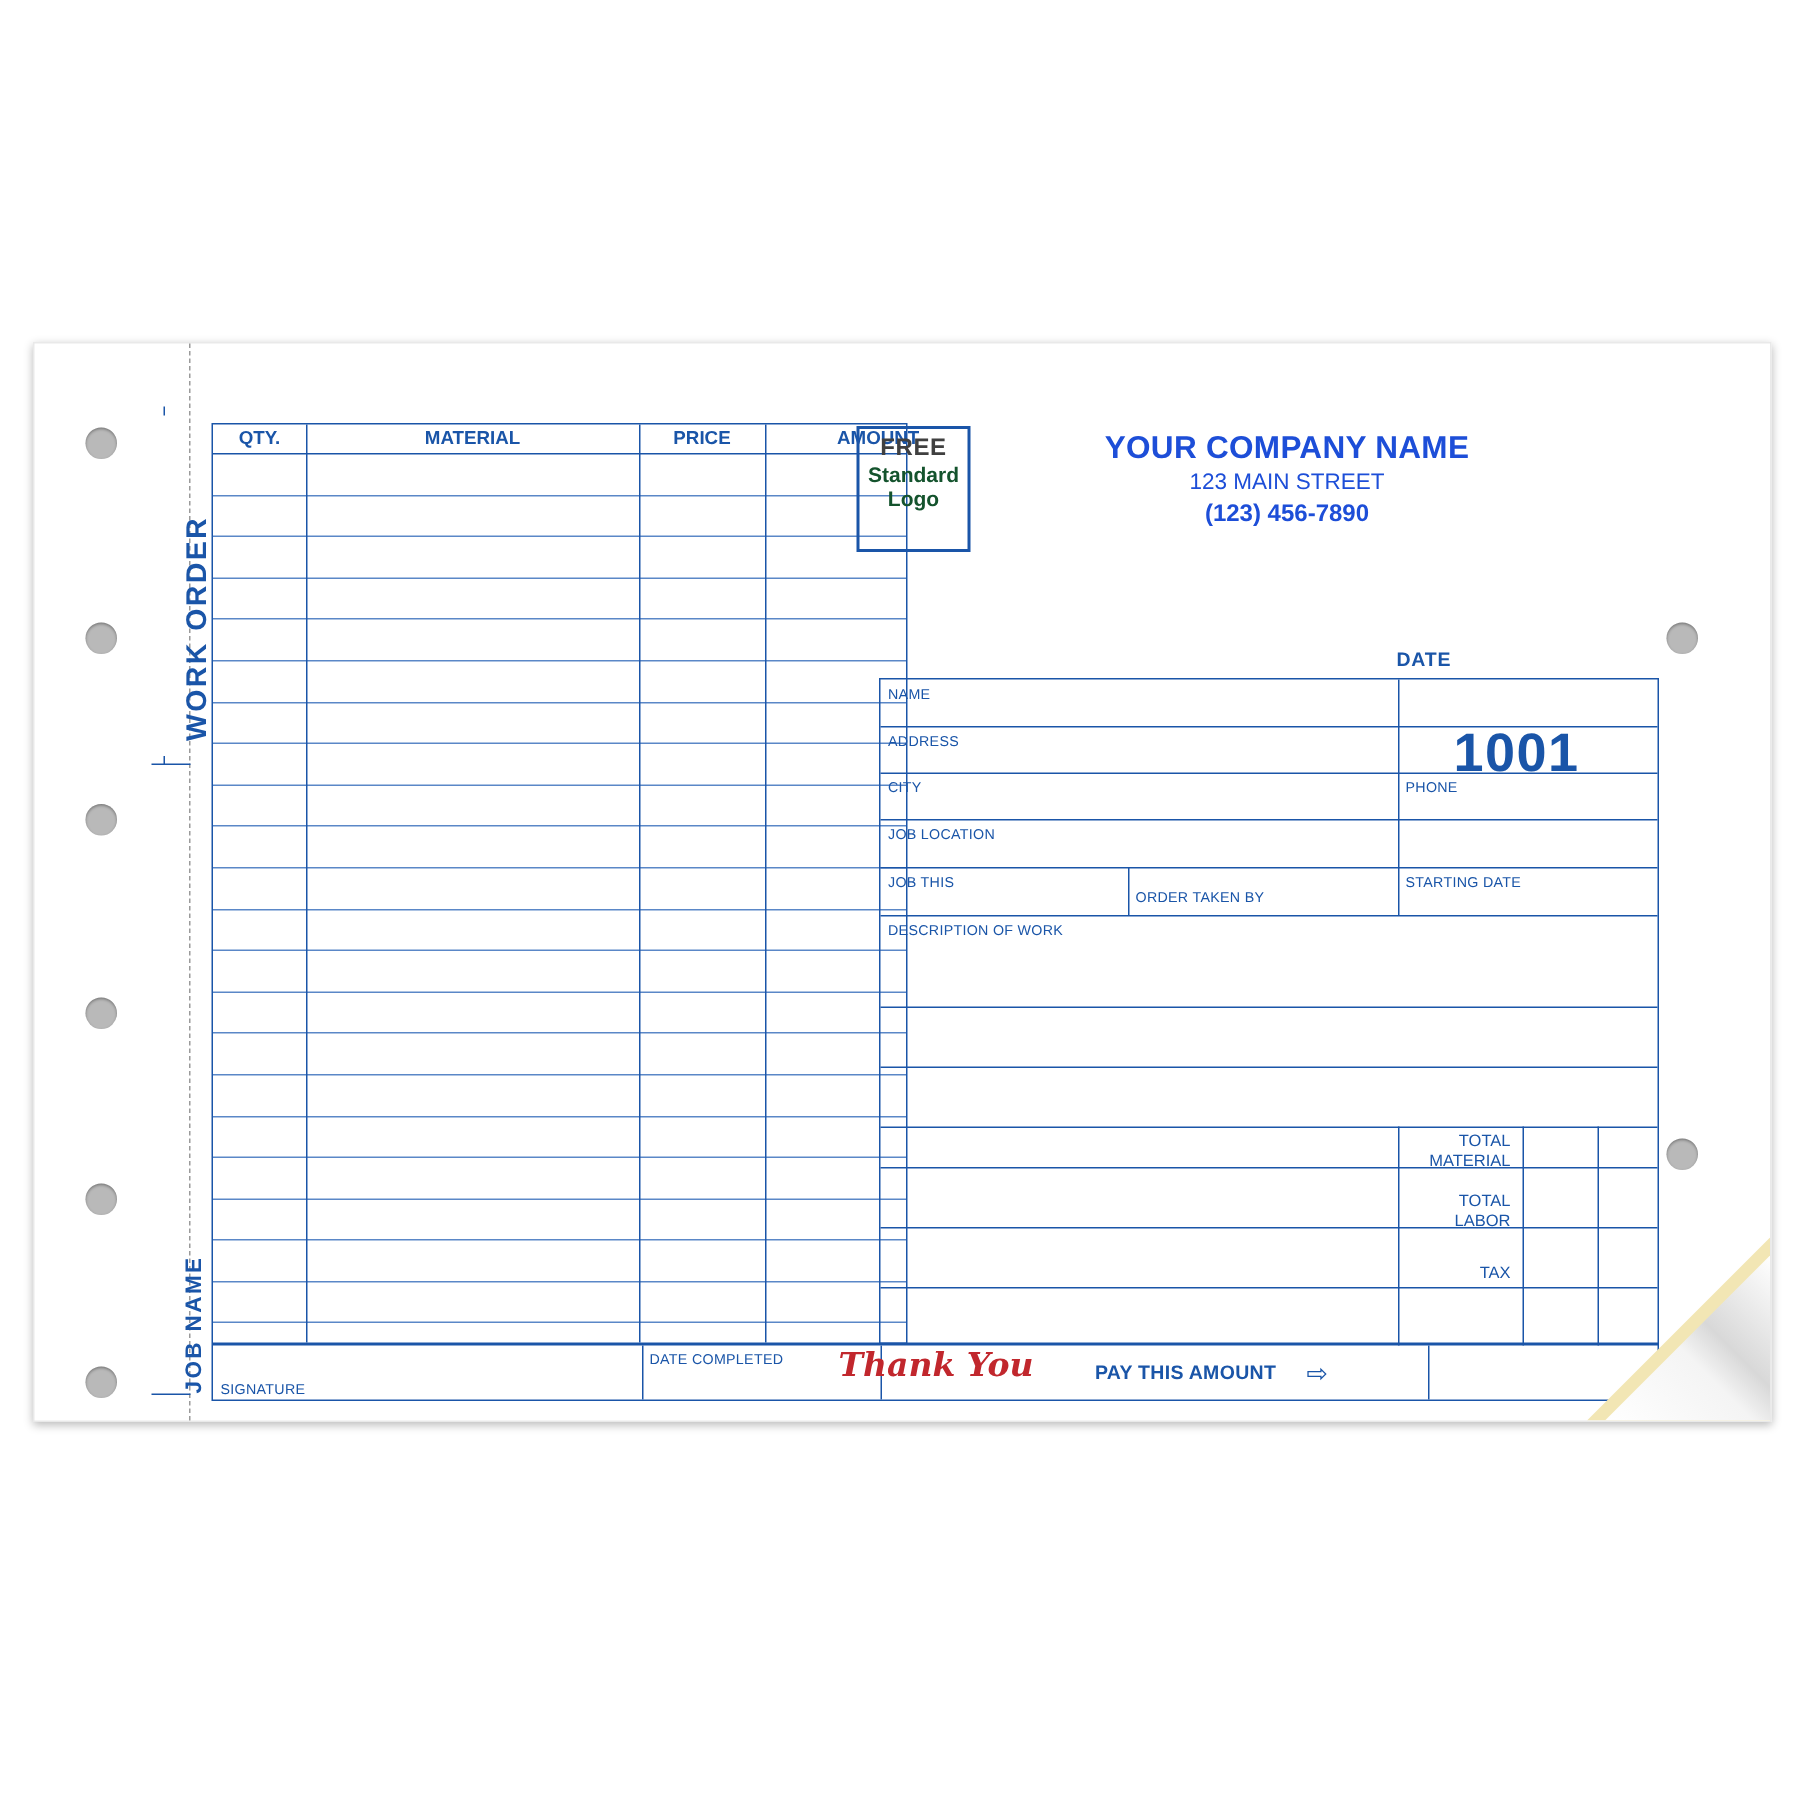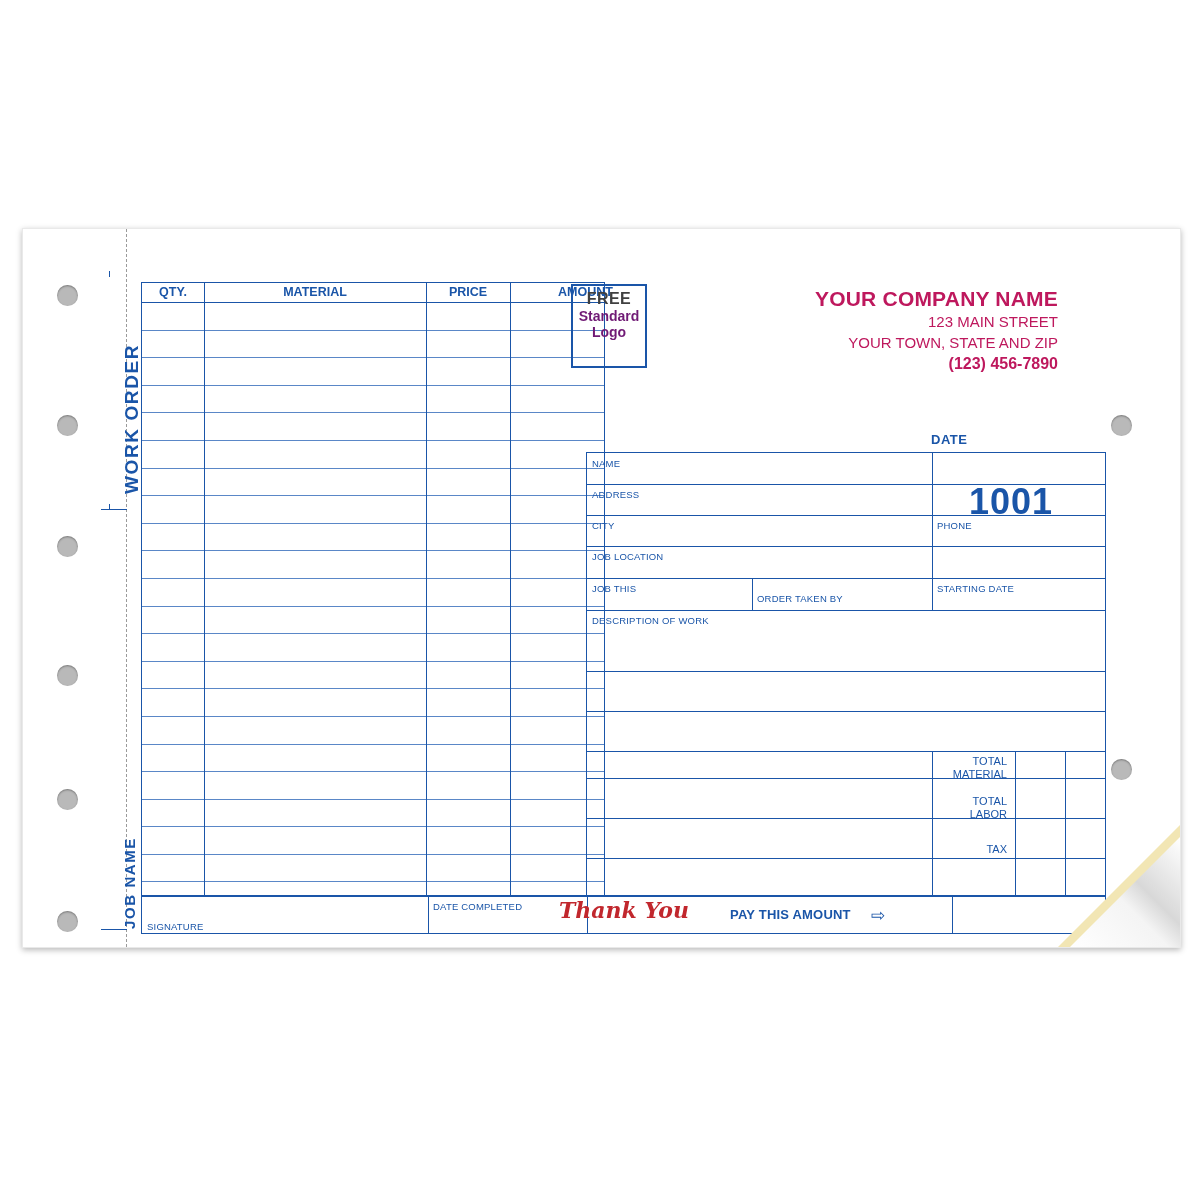--- a/index.html
+++ b/index.html
@@ -132,32 +132,32 @@
     padding-top: 4px;
   }
   .logo-free {
     color: #404040;
     font-weight: bold;
     font-size: 16px;
     letter-spacing: 0.4px;
     line-height: 18px;
   }
   .logo-std {
-    color: #701a75;
+    color: #14532d;
     font-weight: bold;
     font-size: 14px;
     line-height: 16px;
   }
   .company-block {
     position: absolute;
     left: 635px;
     top: 58px;
     width: 400px;
-    text-align: right;
-    color: #be185d;
+    text-align: center;
+    color: #1d4ed8;
   }
   .company-name {
     font-size: 21px;
     font-weight: bold;
     letter-spacing: 0.2px;
   }
   .company-line {
     font-size: 15px;
     line-height: 21px;
   }
@@ -341,21 +341,20 @@
 
     <div class="logo-box">
       <div class="logo-free">FREE</div>
       <div class="logo-std">Standard</div>
       <div class="logo-std">Logo</div>
     </div>
 
     <div class="company-block">
       <div class="company-name">YOUR COMPANY NAME</div>
       <div class="company-line">123 MAIN STREET</div>
-      <div class="company-line">YOUR TOWN, STATE AND ZIP</div>
       <div class="company-phone">(123) 456-7890</div>
     </div>
 
     <div class="date-label" style="left:908px; top:203px;">DATE</div>
 
     <div class="info-box">
 
       <div class="hline" style="top:31px;"></div>
       <div class="hline" style="top:62px;"></div>
       <div class="hline" style="top:93px;"></div>

